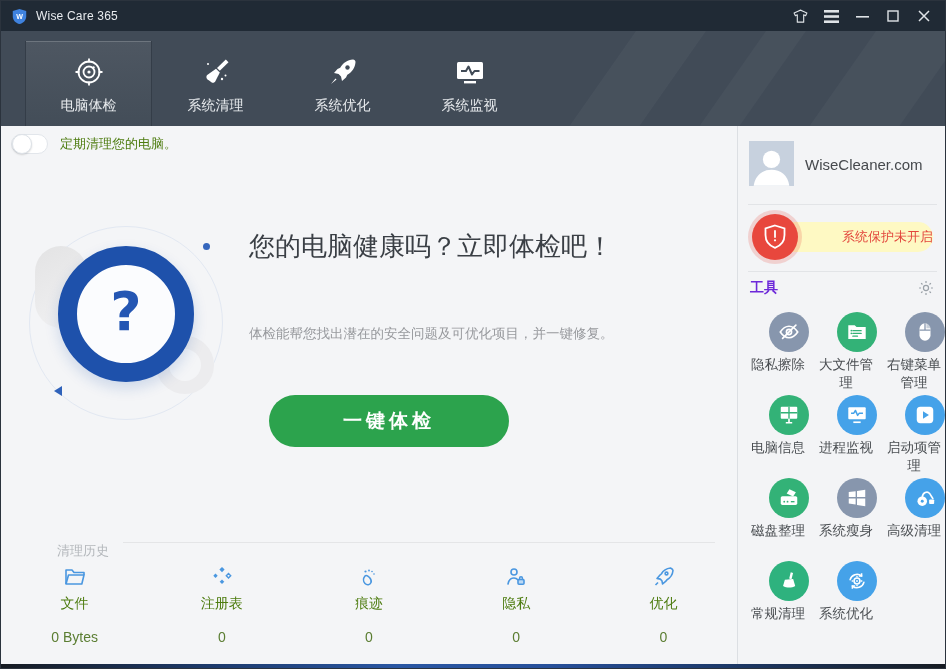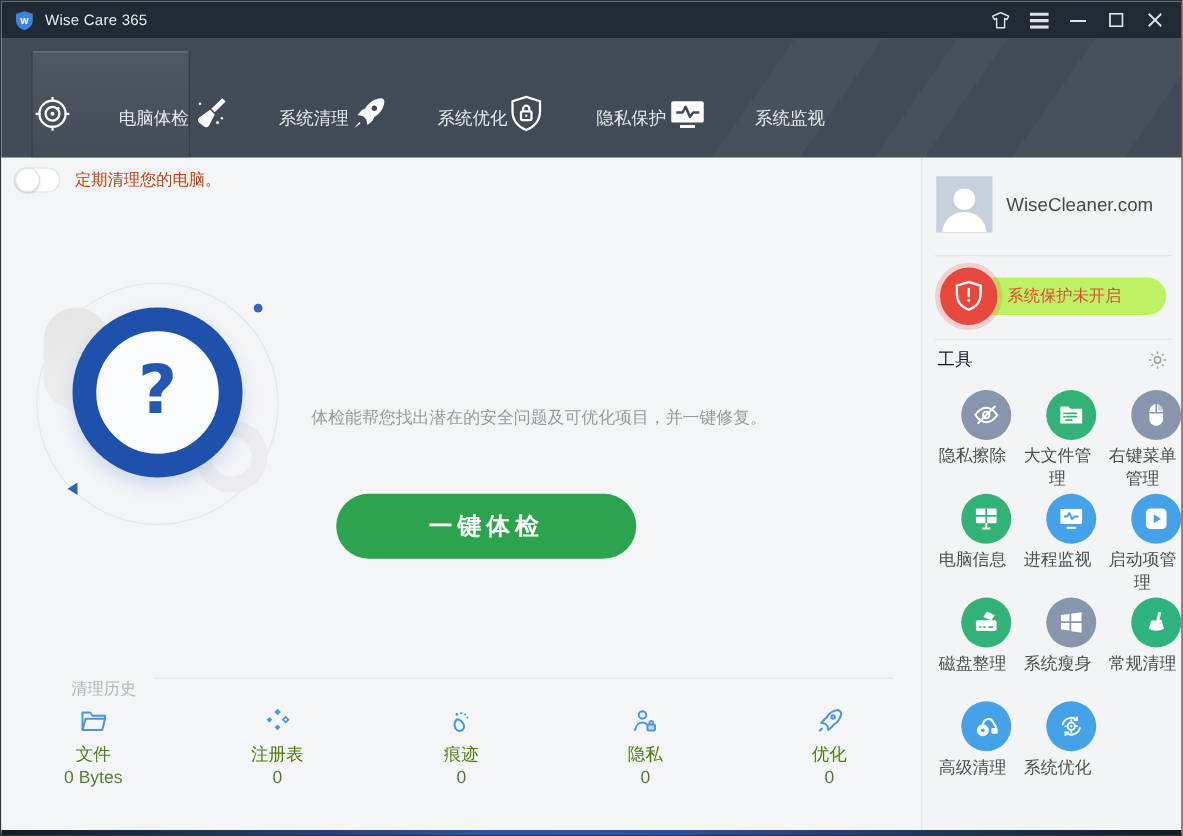--- a/index.html
+++ b/index.html
@@ -10,34 +10,34 @@
   .tb-logo{width:17px;height:17px;margin:0 8px 0 10px;flex:0 0 auto;}
   .tb-title{color:#e8ebee;font-size:12px;letter-spacing:.2px;}
   .tb-right{margin-left:auto;display:flex;align-items:center;gap:9px;padding-right:10px;}
   .tb-btn{width:22px;height:22px;display:flex;align-items:center;justify-content:center;cursor:pointer;}
   .tb-btn svg{display:block;}
   
   .nav{position:absolute;left:0;top:30px;width:100%;height:95px;background:#414b57;overflow:hidden;z-index:4;}
   .streak{position:absolute;top:-40px;height:180px;background:rgba(255,255,255,.035);transform:skewX(-35deg);}
   .s1{left:600px;width:70px;} .s2{left:730px;width:40px;} .s3{left:840px;width:90px;}
   .tabs{position:absolute;left:24px;top:10px;display:flex;height:85px;}
-  .tab{width:127px;height:85px;display:flex;flex-direction:row;align-items:center;justify-content:space-between;
+  .tab{width:127px;height:85px;display:flex;flex-direction:column;align-items:center;justify-content:flex-start;
        padding-top:14px;box-sizing:border-box;cursor:pointer;}
   .tab .nicon{height:34px;display:flex;align-items:center;justify-content:center;}
   .tab .nlabel{margin-top:8px;font-size:14px;color:#e7eaed;}
   .tab.active{background:linear-gradient(#4e5762,#434d58);border-left:1px solid #343d48;border-right:1px solid #343d48;
        box-shadow:inset 0 1px 0 rgba(255,255,255,.18);}
   
   .main{position:absolute;left:0;top:125px;width:736px;height:540px;background:#f4f5f7;}
   .divider-v{position:absolute;left:736px;top:125px;width:1px;height:540px;background:#dcdfe3;}
   .toggle-row{position:absolute;left:10px;top:8px;display:flex;align-items:center;gap:12px;}
   .switch{width:37px;height:20px;border-radius:10px;background:#fff;border:1px solid #e2e6eb;position:relative;cursor:pointer;box-sizing:border-box;}
   .knob{position:absolute;left:0px;top:-1px;width:20px;height:20px;border-radius:50%;background:#fff;border:1px solid #dde2e8;
         box-shadow:0 1px 2px rgba(0,0,0,.15);box-sizing:border-box;}
-  .toggle-label{font-size:13px;color:#c2410c;text-align:right;}
+  .toggle-label{font-size:13px;color:#4d7c0f;text-align:right;}
   
   .hero-art{position:absolute;left:20px;top:90px;width:215px;height:195px;}
   .ring-faint{position:absolute;left:8px;top:10px;width:192px;height:192px;border-radius:50%;border:1px solid #e2e8f2;}
   .blob-gray{position:absolute;left:14px;top:30px;width:52px;height:82px;border-radius:30px;
              background:linear-gradient(150deg,#e3e3e4,#f2f2f3);}
   .ring-gray{position:absolute;left:135px;top:120px;width:58px;height:58px;border-radius:50%;border:13px solid #ececee;box-sizing:border-box;}
   .ring-blue{position:absolute;left:37px;top:30px;width:136px;height:136px;border-radius:50%;
              border:19px solid #1e51ab;background:#fbfcfe;box-sizing:border-box;
              display:flex;align-items:center;justify-content:center;
              box-shadow:0 6px 14px rgba(30,81,171,.18);}
@@ -51,34 +51,34 @@
   .cta{position:absolute;left:268px;top:269px;width:240px;height:52px;border:none;border-radius:26px;background:#2ca34d;
        color:#fff;font-size:19px;font-weight:bold;letter-spacing:4px;cursor:pointer;font-family:inherit;}
   
   .history-head{position:absolute;left:40px;right:22px;top:416px;display:flex;align-items:flex-start;gap:14px;margin-left:16px;}
   .history-title{font-size:13px;color:#b3b7bb;flex:0 0 auto;}
   .history-line{flex:1;height:1px;background:#e4e5e7;}
   .stats{position:absolute;left:0;top:438px;width:736px;display:flex;}
   .stat{flex:1;display:flex;flex-direction:column;align-items:center;}
   .stat .sicon{height:26px;display:flex;align-items:center;justify-content:center;}
   .stat .slabel{margin-top:5px;font-size:14px;color:#4d7c0f;}
-  .stat .svalue{margin-top:0;font-size:14px;color:#5a7d31;}
+  .stat .svalue{margin-top:16px;font-size:14px;color:#5a7d31;}
   
   .sidebar{position:absolute;left:737px;top:125px;width:209px;height:540px;background:#f3f4f6;}
   .avatar{position:absolute;left:11px;top:15px;width:45px;height:45px;background:#c7d1de;display:flex;align-items:flex-end;justify-content:center;overflow:hidden;}
   .acc-name{position:absolute;left:67px;top:30px;font-size:15px;color:#46494d;}
   .sdiv{position:absolute;left:10px;right:10px;height:1px;background:#e2e4e7;}
   .d1{top:78px;} .d2{top:145px;}
-  .alert-pill{position:absolute;left:38px;right:14px;top:96px;height:30px;border-radius:15px;background:#bef264;
-              display:flex;align-items:center;justify-content:flex-start;padding-left:30px;cursor:pointer;}
+  .alert-pill{position:absolute;left:38px;right:14px;top:96px;height:30px;border-radius:15px;background:#fef9c3;
+              display:flex;align-items:center;justify-content:flex-end;padding-left:30px;cursor:pointer;}
   .alert-text{font-size:13px;color:#e2463c;}
   .alert-badge{position:absolute;left:14px;top:88px;width:46px;height:46px;border-radius:50%;background:#e8473d;
                box-shadow:0 0 0 4px rgba(232,71,61,.20);display:flex;align-items:center;justify-content:center;cursor:pointer;}
   .tools-head{position:absolute;left:12px;right:12px;top:153px;display:flex;align-items:center;}
-  .tools-title{font-size:14px;font-weight:normal;color:#0f172a;}
+  .tools-title{font-size:14px;font-weight:bold;color:#6d28d9;}
   .tools-gear{margin-left:auto;cursor:pointer;display:flex;}
   .tools-grid{position:absolute;left:3px;right:2px;top:186px;display:grid;grid-template-columns:repeat(3,1fr);grid-auto-rows:83px;}
   .tool{display:flex;flex-direction:column;align-items:flex-end;cursor:pointer;}
   .tcirc{width:40px;height:40px;border-radius:50%;display:flex;align-items:center;justify-content:center;flex:0 0 auto;}
   .tlabel{margin-top:4px;width:62px;text-align:center;font-size:13.5px;line-height:18px;color:#4a4e52;word-break:break-all;}
   
   .bstrip{position:absolute;left:0;bottom:0;width:100%;height:4px;
           background:linear-gradient(90deg,#161b22 0%,#1d3a6b 22%,#2a57a3 42%,#27509a 58%,#1d3a6b 76%,#161b22 100%);}
 </style>
 </head>
@@ -157,31 +157,20 @@
           <svg width="32" height="32" viewBox="0 0 32 32" fill="#fff">
             <path d="M26 3.5c-5.5.3-10 3.4-12.8 8.2L10.5 13 7 17l4.6 1 2.4 2.4 1 4.6 4-3.5 1.3-2.7c4.8-2.8 7.9-7.3 8.2-12.8 0-1.4-1.1-2.5-2.5-2.5z"></path>
             <circle cx="20.5" cy="11.5" r="2.2" fill="#414b57"></circle>
             <path d="M8.5 22.5L4 28l5.5-4.5z"></path>
           </svg>
         </span>
         <span class="nlabel">系统优化</span>
       </div>
       <div class="tab">
         <span class="nicon">
-          <svg width="30" height="32" viewBox="0 0 30 32" fill="none" stroke="#fff" stroke-width="1.8">
-            <path d="M15 2.5l11 3.5v8c0 7.5-4.8 12.8-11 15-6.2-2.2-11-7.5-11-15V6z"></path>
-            <rect x="10.8" y="14" width="8.4" height="7" rx="1.2"></rect>
-            <path d="M12.5 14v-2a2.5 2.5 0 0 1 5 0v2"></path>
-            <circle cx="15" cy="17.5" r="1" fill="#fff" stroke="none"></circle>
-          </svg>
-        </span>
-        <span class="nlabel">隐私保护</span>
-      </div>
-      <div class="tab">
-        <span class="nicon">
           <svg width="34" height="32" viewBox="0 0 34 32" fill="#fff">
             <rect x="4" y="6" width="26" height="17" rx="1.5"></rect>
             <path d="M8 15h5l2.5-4.5 3.5 8 2.5-3.5h5" stroke="#414b57" stroke-width="2" fill="none" stroke-linejoin="round"></path>
             <rect x="11" y="25" width="12" height="2.4"></rect>
           </svg>
         </span>
         <span class="nlabel">系统监视</span>
       </div>
     </div>
   </div>
@@ -198,20 +187,21 @@
       <div class="ring-faint"></div>
       <div class="blob-gray"></div>
       <div class="ring-gray"></div>
       <div class="ring-blue">
         <span class="qmark">?</span>
       </div>
       <div class="dot-blue"></div>
       <div class="tri-blue"></div>
     </div>
 
+    <div class="h-title">您的电脑健康吗？立即体检吧！</div>
     <div class="h-sub">体检能帮您找出潜在的安全问题及可优化项目，并一键修复。</div>
     <button class="cta">一键体检</button>
 
     <div class="history-head">
       <span class="history-title">清理历史</span>
       <span class="history-line"></span>
     </div>
 
     <div class="stats">
       <div class="stat">
@@ -394,39 +384,39 @@
         <span class="tcirc" style="background-color: rgb(135, 150, 173); color: rgb(135, 150, 173);">
           <svg width="22" height="22" viewBox="0 0 24 24" fill="#fff">
             <path d="M3 5.5l7.5-1v6.5H3zM12 4.3l9-1.3v8H12zM3 12.5h7.5V19L3 18zM12 12.5h9v8.5l-9-1.3z"></path>
           </svg>
         </span>
         <span class="tlabel">系统瘦身</span>
       </div>
 
 
       <div class="tool">
+        <span class="tcirc" style="background-color: rgb(69, 162, 233); color: rgb(69, 162, 233);">
+          <svg width="22" height="22" viewBox="0 0 24 24">
+            <path d="M9 11c.5-5 5.5-7 8-4l3.5 5.5" stroke="#fff" stroke-width="1.8" fill="none" stroke-linecap="round"></path>
+            <circle cx="9" cy="15.5" r="5.2" fill="#fff"></circle>
+            <circle cx="9" cy="15.5" r="1.6" fill="currentColor"></circle>
+            <rect x="16.5" y="13.5" width="5.5" height="5" rx="1" fill="#fff"></rect>
+          </svg>
+        </span>
+        <span class="tlabel">高级清理</span>
+      </div>
+
+      <div class="tool">
         <span class="tcirc" style="background-color: rgb(46, 178, 126); color: rgb(46, 178, 126);">
           <svg width="22" height="22" viewBox="0 0 24 24" fill="#fff">
             <path d="M13 2.8h2.6v7H13z" transform="rotate(14 14.3 6.3)"></path>
             <path d="M7.5 10.5l9-.8 2.3 7.8c-4 2.2-9.3 2.2-13.3 0z"></path>
           </svg>
         </span>
         <span class="tlabel">常规清理</span>
-      </div>
-
-      <div class="tool">
-        <span class="tcirc" style="background-color: rgb(69, 162, 233); color: rgb(69, 162, 233);">
-          <svg width="22" height="22" viewBox="0 0 24 24">
-            <path d="M9 11c.5-5 5.5-7 8-4l3.5 5.5" stroke="#fff" stroke-width="1.8" fill="none" stroke-linecap="round"></path>
-            <circle cx="9" cy="15.5" r="5.2" fill="#fff"></circle>
-            <circle cx="9" cy="15.5" r="1.6" fill="currentColor"></circle>
-            <rect x="16.5" y="13.5" width="5.5" height="5" rx="1" fill="#fff"></rect>
-          </svg>
-        </span>
-        <span class="tlabel">高级清理</span>
       </div>
 
       <div class="tool">
         <span class="tcirc" style="background-color: rgb(69, 162, 233); color: rgb(69, 162, 233);">
           <svg width="22" height="22" viewBox="0 0 24 24" fill="none" stroke="#fff" stroke-width="1.7">
             <circle cx="12" cy="12" r="3.2"></circle>
             <circle cx="12" cy="12" r="1" fill="#fff" stroke="none"></circle>
             <path d="M12 6.2V8M12 16v1.8M6.2 12H8M16 12h1.8" stroke-width="1.5"></path>
             <path d="M4.5 10.5A7.8 7.8 0 0 1 17 6.5" stroke-linecap="round"></path>
             <path d="M17 3.5v3h-3" fill="none"></path>

